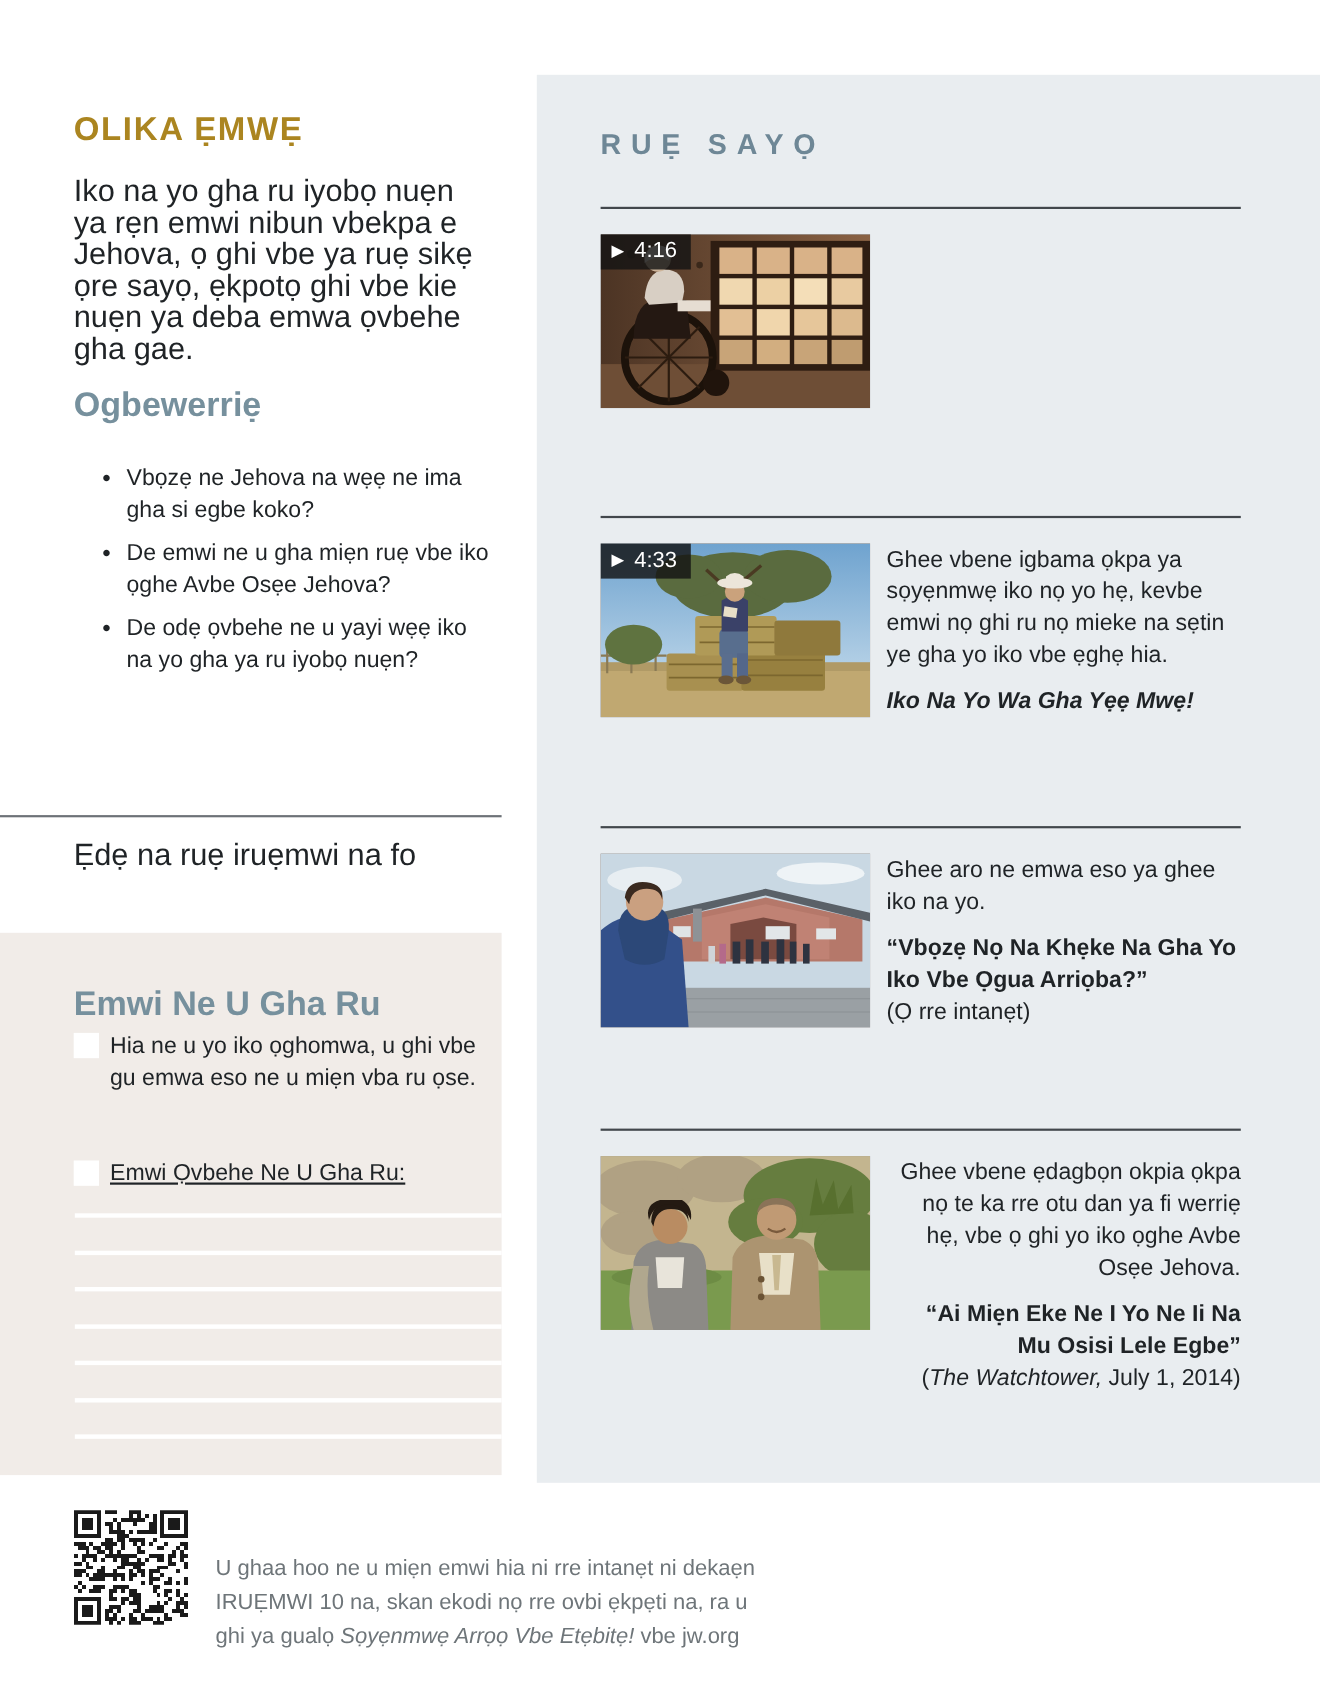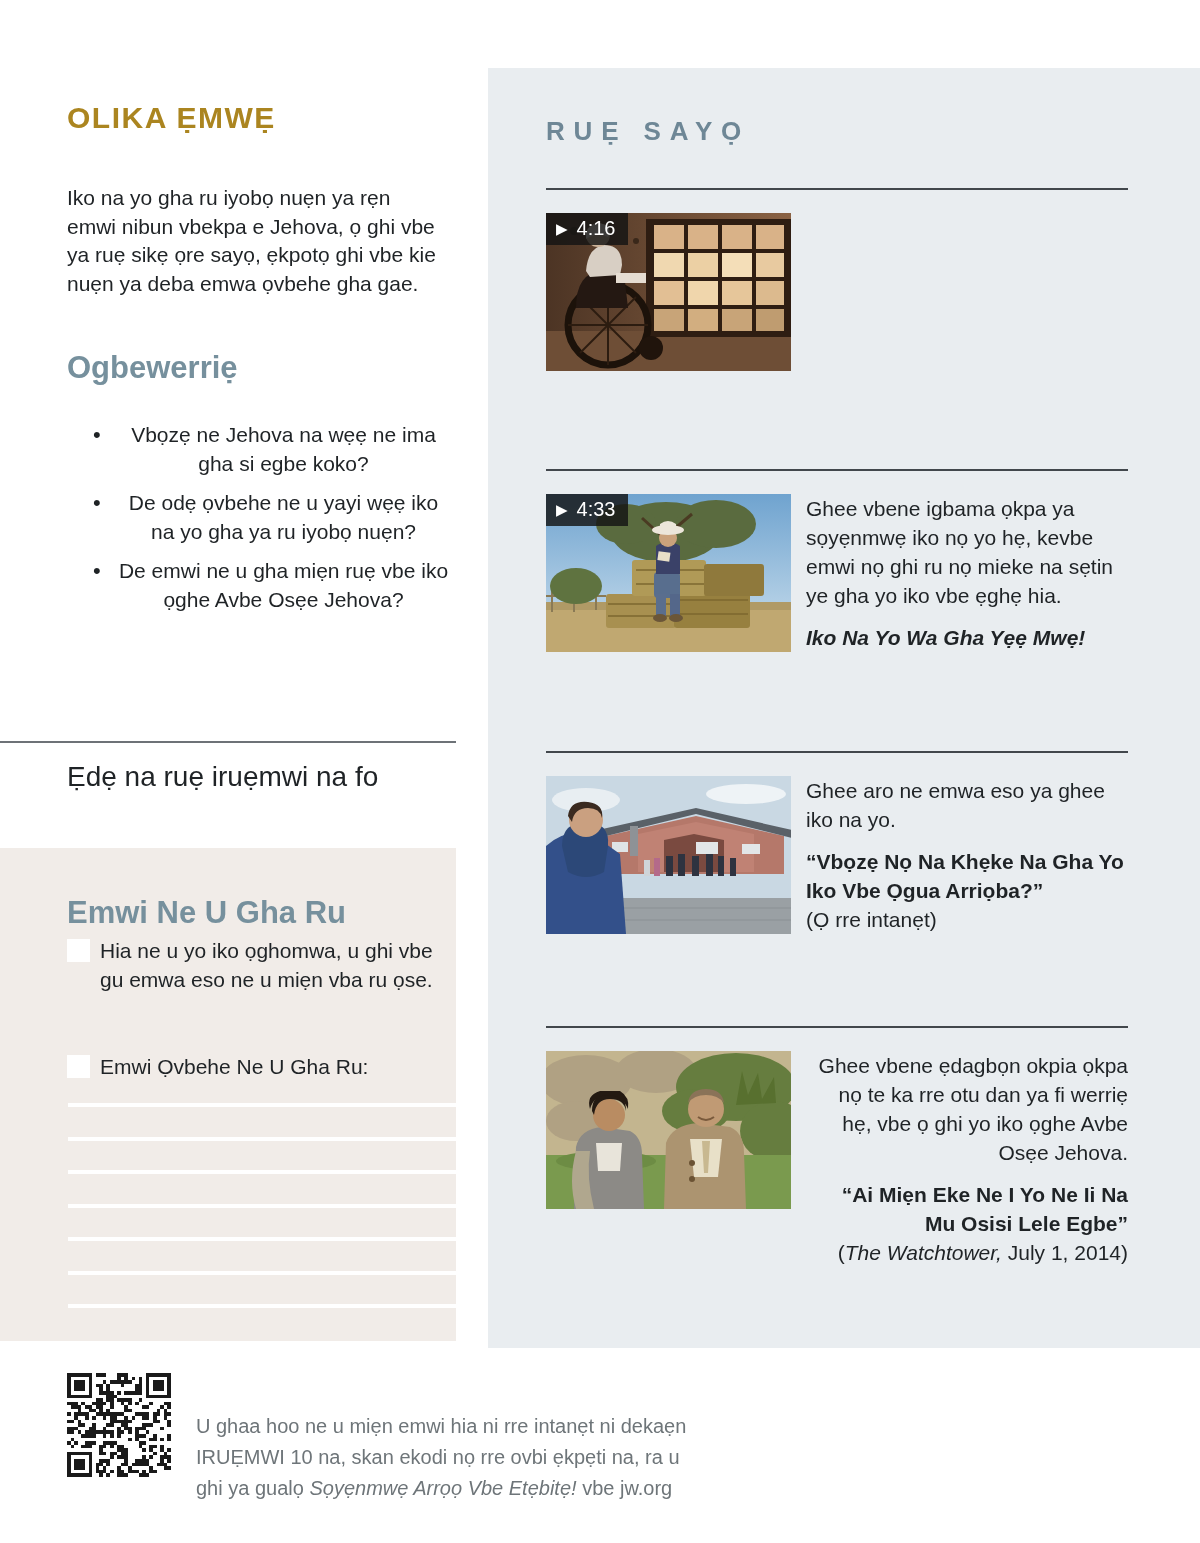--- a/index.html
+++ b/index.html
@@ -7,30 +7,30 @@
   body { font-family:"Liberation Sans","DejaVu Sans",sans-serif; color:var(--text,#1f2326); }
   .page { position:relative; width:1200px; height:1543px; background:#fff; overflow:hidden; }
 
   
   .preview-title {
     position:absolute; left:67px; top:101px;
     font-size:30px; font-weight:bold; letter-spacing:1.5px;
     color:var(--accent_gold,#ab8520);
   }
   .preview-text {
-    position:absolute; left:67px; top:184px; width:378px;
-    font-size:21px; line-height:28.5px;
+    position:absolute; left:67px; top:160px; width:378px;
+    font-size:28px; line-height:28.5px;
   }
   .discussion-title {
     position:absolute; left:67px; top:350px;
     font-size:31px; font-weight:600; color:var(--slate,#76909d);
   }
   .bullet-list { position:absolute; left:67px; top:420px; width:385px; list-style:none; }
   .bullet-list li {
-    position:relative; padding-left:48px; font-size:21px; line-height:29px; margin-bottom:10px;text-align:center;
+    position:relative; padding-left:48px; font-size:21px; line-height:29px; margin-bottom:10px;
   }
   .bullet-list li::before {
     content:"•"; position:absolute; left:26px; top:0; font-size:22px; color:#1f2326;
   }
   .left-rule {
     position:absolute; left:0; top:741px; width:456px; height:0;
     border:none; border-top:2px solid #6d7277;
   }
   .completion-note {
     position:absolute; left:67px; top:761px; width:380px; font-size:28px;
@@ -45,21 +45,21 @@
     font-size:31px; font-weight:600; color:var(--slate,#76909d);margin-top:24px;
   }
   .todo-item { position:absolute; left:67px; width:375px; }
   .todo-item .cb {
     position:absolute; left:0; top:3px; width:23px; height:23px; background:#ffffff;
   }
   .todo-item .cb-label {
     display:block; margin-left:33px; font-size:21px; line-height:29px;
   }
   .todo-item-1 { top:88px; }
-  .todo-item-2 { top:204px; }
+  .todo-item-2 { top:204px;text-decoration:underline; }
   .write-lines { position:absolute; left:68px; top:255px; right:0; }
   .write-line { height:4px; background:#ffffff; margin-bottom:29.5px; }
 
   
   .rs-panel {
     position:absolute; left:488px; top:68px; width:732px; height:1280px;
     background:var(--panel_bg,#e9edf0);
   }
   .rs-title {
     position:absolute; left:58px; top:48px;
@@ -101,22 +101,22 @@
 <div class="page">
 
   <h1 class="preview-title">OLIKA ẸMWẸ</h1>
 
   <p class="preview-text">Iko na yo gha ru iyobọ nuẹn ya rẹn emwi nibun vbekpa e Jehova, ọ ghi vbe ya ruẹ sikẹ ọre sayọ, ẹkpotọ ghi vbe kie nuẹn ya deba emwa ọvbehe gha gae.</p>
 
   <h2 class="discussion-title">Ogbewerriẹ</h2>
 
   <ul class="bullet-list">
     <li>Vbọzẹ ne Jehova na wẹẹ ne ima gha si egbe koko?</li>
+    <li>De emwi ne u gha miẹn ruẹ vbe iko ọghe Avbe Osẹe Jehova?</li>
     <li>De odẹ ọvbehe ne u yayi wẹẹ iko na yo gha ya ru iyobọ nuẹn?</li>
-    <li>De emwi ne u gha miẹn ruẹ vbe iko ọghe Avbe Osẹe Jehova?</li>
   </ul>
 
   <hr class="left-rule">
 
   <p class="completion-note">Ẹdẹ na ruẹ iruẹmwi na fo</p>
 
   <div class="todo-box">
     <h2 class="todo-title">Emwi Ne U Gha Ru</h2>
 
     <div class="todo-item todo-item-1">

